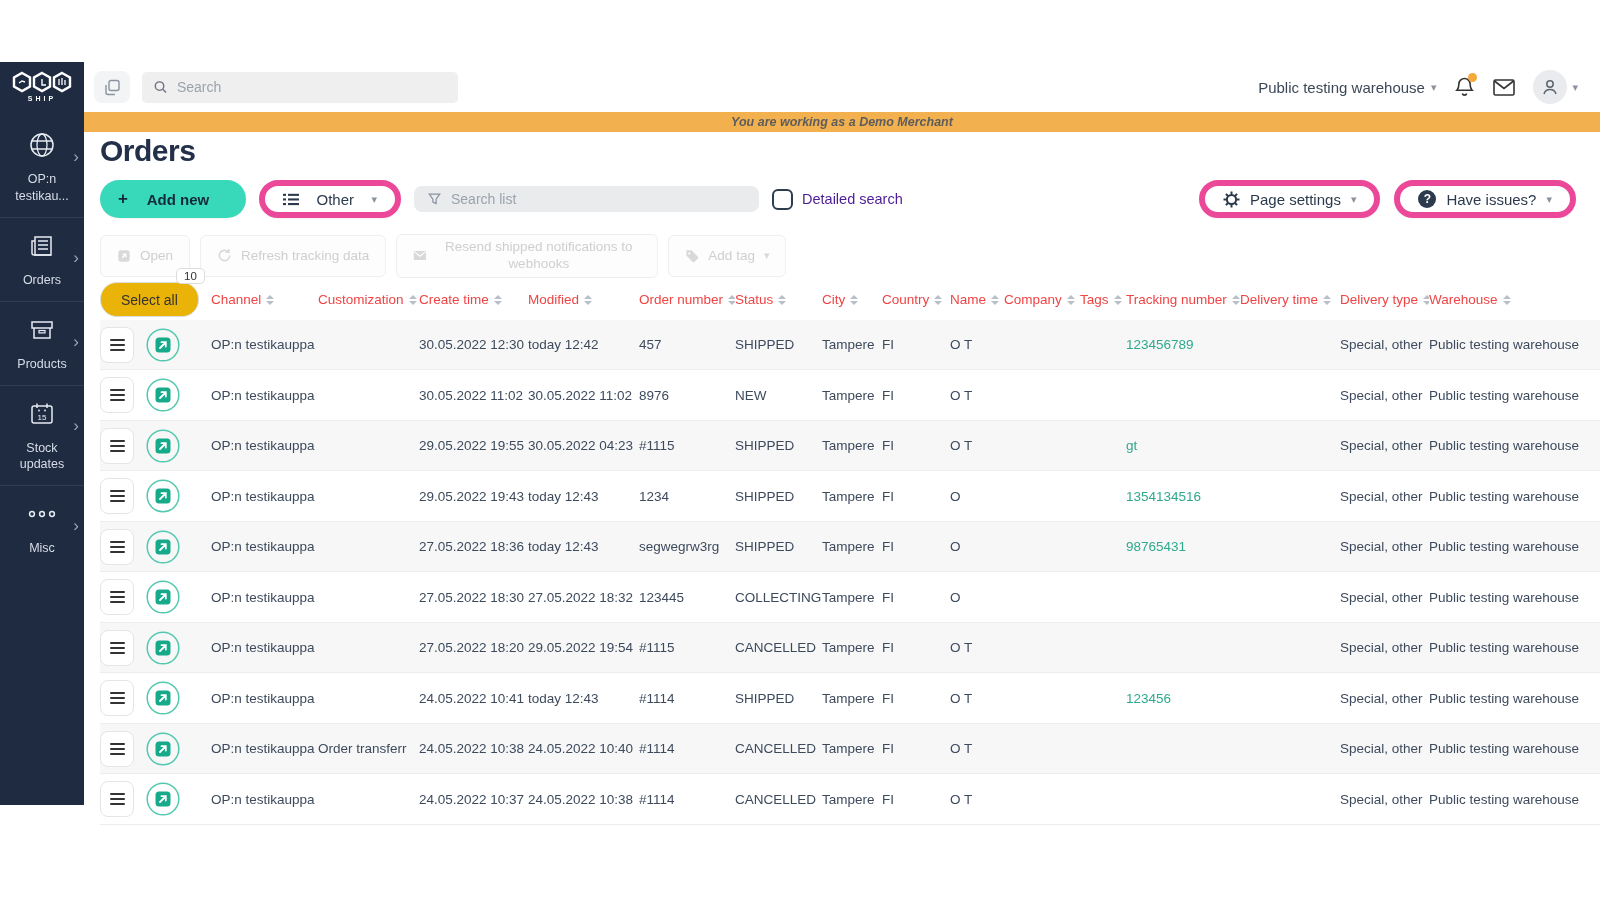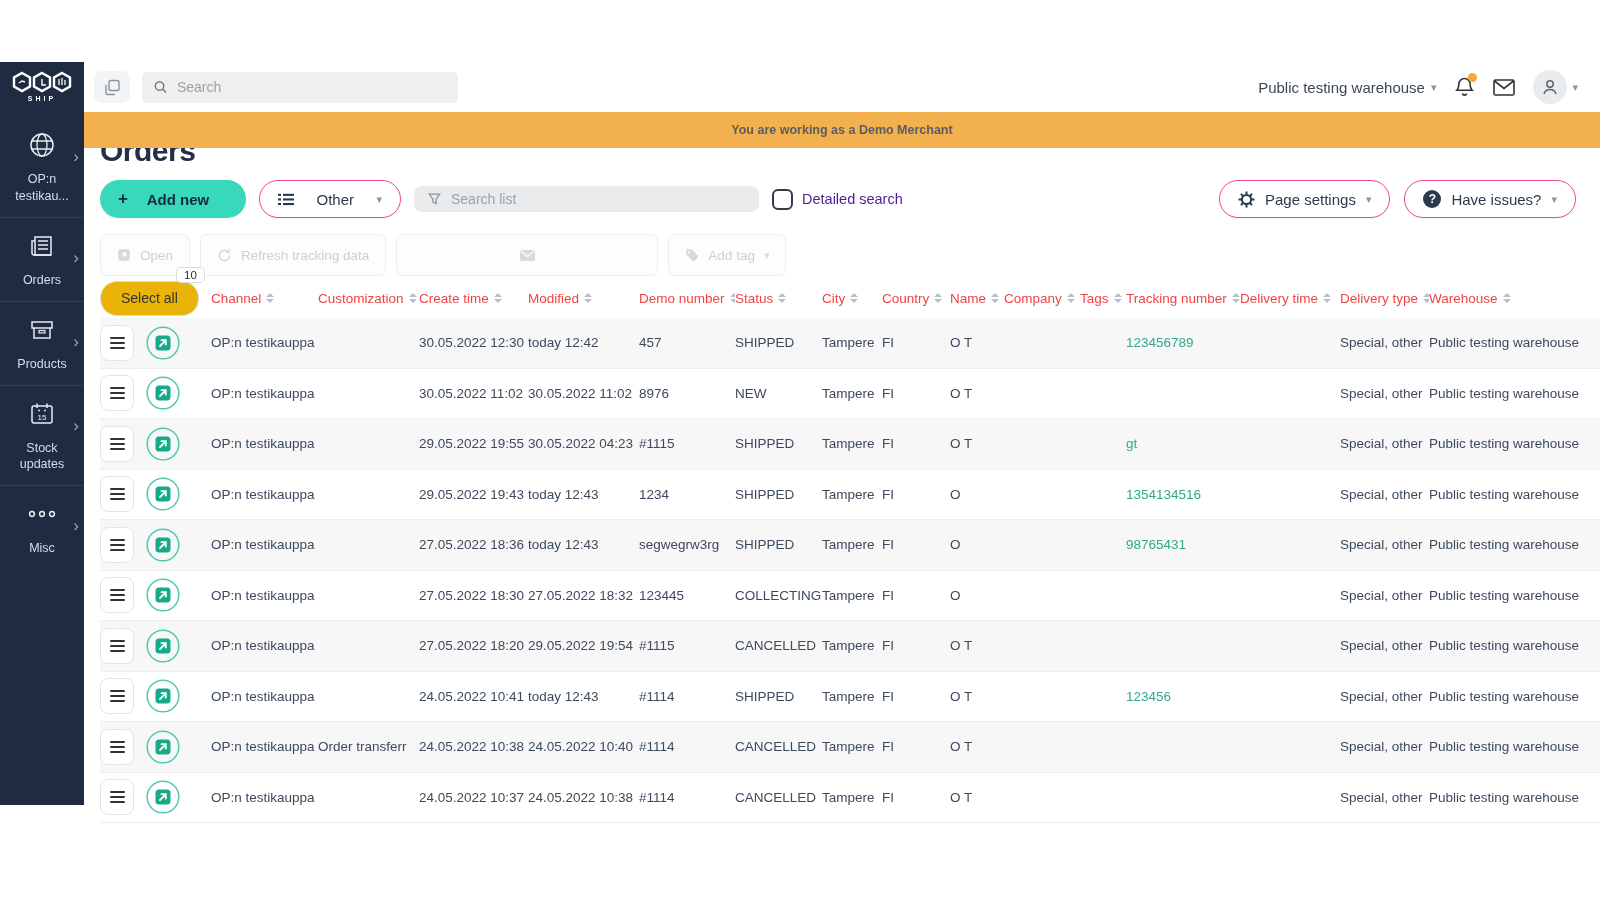--- a/index.html
+++ b/index.html
@@ -30,31 +30,31 @@
   .g-search input::placeholder { color:#9aa2ac; }
   .top-right { margin-left:auto; display:flex; align-items:center; gap:18px; }
   .wh-select { font-size:15px; color:#3c4858; cursor:pointer; display:flex; align-items:center; gap:6px; }
   .caret { color:#8c949e; font-size:11px; }
   .icon-btn { position:relative; background:none; border:none; cursor:pointer; display:flex; align-items:center; }
   .notif-dot { position:absolute; right:-2px; top:-3px; width:9px; height:9px; border-radius:50%; }
   .avatar { width:34px; height:34px; border-radius:50%; background:#e9ebee;
     display:flex; align-items:center; justify-content:center; cursor:pointer; }
 
   
-  .banner { position:absolute; left:84px; top:112px; right:0; height:36px;
+  .banner { position:absolute; left:84px; top:112px; right:0; height:20px;
     display:flex; align-items:center; justify-content:center;
-    font-size:12.5px; font-weight:700; color:#5d5d5d; z-index:4; }
+    font-size:12.5px; font-weight:700; color:#5d5d5d; z-index:4;font-style:italic; }
 
   
   .content { position:absolute; left:84px; top:132px; right:0; padding:2px 0 0 16px; }
   h1.page-title { font-size:30px; font-weight:800; color:#22304a; letter-spacing:-0.5px; margin:0 0 12px; }
 
   .controls { display:flex; align-items:center; gap:13px; margin-bottom:16px; padding-right:24px; }
   .pill { height:38px; border-radius:19px; display:flex; align-items:center; gap:10px;
-    padding:0 18px; font-size:15px; cursor:pointer; border:1px solid #ec4899; background:#fff;
+    padding:0 18px; font-size:15px; cursor:pointer; border:6px solid #ec4899; background:#fff;
     color:#2c3a4d; box-shadow:0 1px 2px rgba(0,0,0,0.05); font-family:"Liberation Sans",sans-serif; }
   .pill.accent { border:none; font-weight:700; color:#14293e; width:146px; justify-content:space-between; }
   .pill .plus { font-size:17px; font-weight:700; }
   .pill.other { width:142px; justify-content:space-between; }
   .list-search { display:flex; align-items:center; gap:10px; width:345px; height:26px;
     background:#e9ebed; border-radius:8px; padding:0 14px; }
   .list-search input { border:none; background:transparent; outline:none; font-size:14px;
     width:100%; color:#3d4a5c; font-family:"Liberation Sans",sans-serif; }
   .list-search input::placeholder { color:#9aa3ad; }
   .chk-wrap { display:flex; align-items:center; gap:9px; cursor:pointer; }
@@ -275,20 +275,21 @@
         <path d="M13.5 8a5.5 5.5 0 1 1-1.7-4" fill="none" stroke="#d9d9d9" stroke-width="1.7"></path>
         <path d="M12.6 1v3.4H9.2" fill="none" stroke="#d9d9d9" stroke-width="1.7"></path>
       </svg>
       <span>Refresh tracking data</span>
     </button>
     <button class="dis-btn wrap2">
       <svg width="17" height="13" viewBox="0 0 18 14">
         <rect x="1" y="1" width="16" height="12" rx="1" fill="#d9d9d9"></rect>
         <path d="M1.5 2 9 8 16.5 2" stroke="#fff" stroke-width="1.4" fill="none"></path>
       </svg>
+      <span>Resend shipped notifications to webhooks</span>
     </button>
     <button class="dis-btn">
       <svg width="14" height="14" viewBox="0 0 16 16">
         <path d="M1.5 1.5h6L14.5 8.5a1.8 1.8 0 0 1 0 2.5l-3.5 3.5a1.8 1.8 0 0 1-2.5 0L1.5 7.5z" fill="#d9d9d9"></path>
         <circle cx="5" cy="5" r="1.2" fill="#fff"></circle>
       </svg>
       <span>Add tag</span>
       <span class="caret" style="color:#d9d9d9">▾</span>
     </button>
   </div>
@@ -322,21 +323,21 @@
           </span>
         </div>
         <div class="th">
           <span>Modified</span>
           <span class="sort">
             <i class="up"></i>
             <i class="dn"></i>
           </span>
         </div>
         <div class="th">
-          <span>Demo number</span>
+          <span>Order number</span>
           <span class="sort">
             <i class="up"></i>
             <i class="dn"></i>
           </span>
         </div>
         <div class="th">
           <span>Status</span>
           <span class="sort">
             <i class="up"></i>
             <i class="dn"></i>

